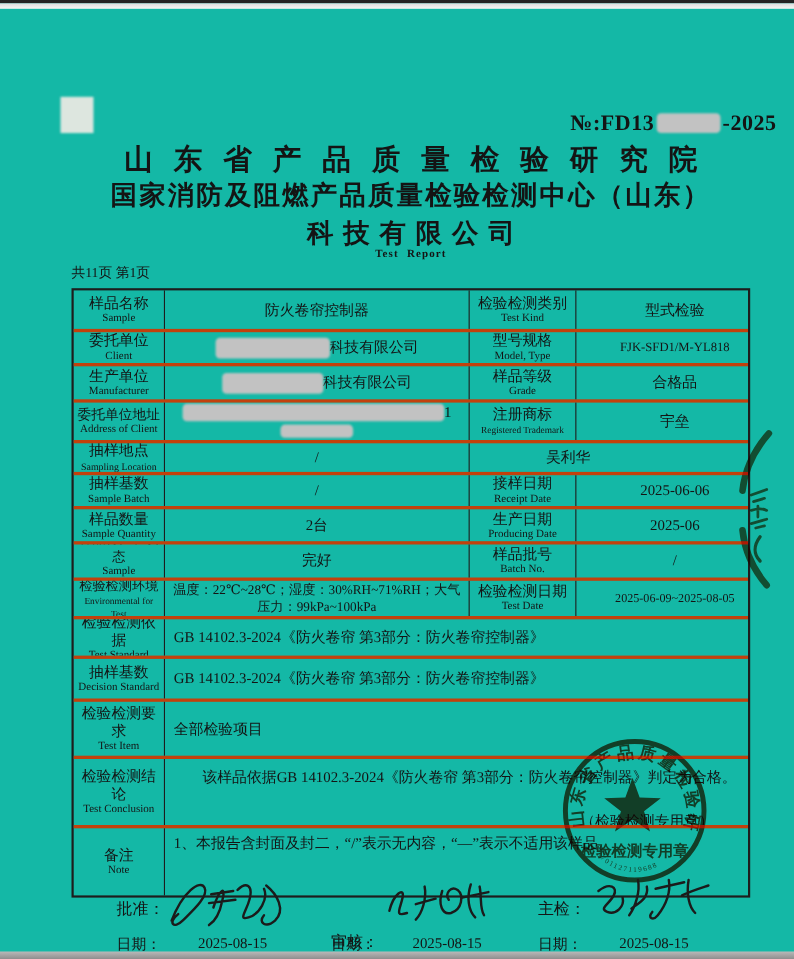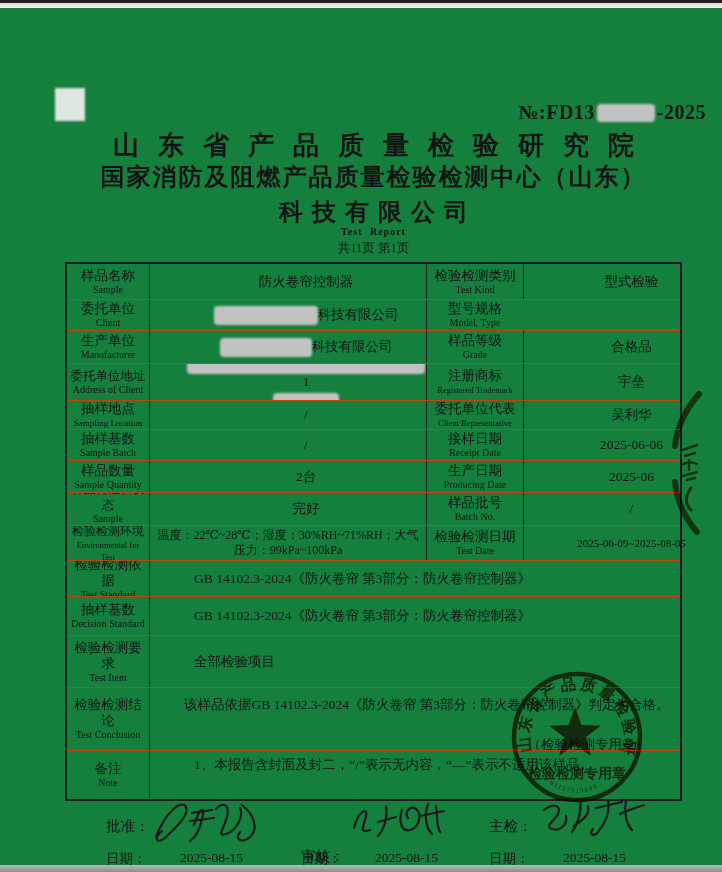--- a/index.html
+++ b/index.html
@@ -1,47 +1,47 @@
 <!DOCTYPE html>
 <html><head>
 <meta charset="utf-8">
 <style>
   html,body{margin:0;padding:0;background:#ffffff;}
-  .page{position:relative;width:722px;height:872px;background:#15803d;overflow:hidden;
+  .page{position:relative;width:722px;height:872px;background:#14b8a6;overflow:hidden;
         font-family:"Liberation Serif","DejaVu Serif",serif;color:#141414;}
   
   .scan-top{position:absolute;left:0;top:0;width:722px;height:3px;background:#232323;}
   .scan-top2{position:absolute;left:0;top:3px;width:722px;height:5px;background:linear-gradient(#dcdcdc,#f6f6f4);}
   .scan-bottom{position:absolute;left:0;top:865px;width:722px;height:7px;background:linear-gradient(#b9b9b9,#8d8d8d);}
   .scan-green{position:absolute;left:55px;top:88px;width:30px;height:33px;background:#dde6df;filter:blur(1px);}
   
   .report-no{position:absolute;top:101px;right:16px;font-size:20px;font-weight:bold;letter-spacing:.5px;white-space:nowrap;}
   .redact{display:inline-block;vertical-align:middle;background:#c2c2c2;border-radius:4px;filter:blur(1.2px);}
   .no-redact{width:58px;height:18px;margin:0 2px 3px 2px;}
   .hdr{position:absolute;left:65px;width:617px;text-align:center;font-weight:bold;white-space:nowrap;}
   .org{top:128px;font-size:26px;letter-spacing:19px;text-indent:19px;}
   .center-t{top:161px;font-size:24px;letter-spacing:2px;}
   .rpt{top:196px;font-size:24px;letter-spacing:9px;text-indent:9px;}
   .rpt-en{top:226px;font-size:10px;letter-spacing:1px;word-spacing:4px;}
-  .page-info{position:absolute;top:240px;left:65px;width:617px;text-align:center;font-size:12.5px;}
+  .page-info{position:absolute;top:240px;left:65px;width:617px;text-align:left;font-size:12.5px;}
   
   .tbl{position:absolute;left:65px;top:262px;width:617px;border:2px solid #1d1d1d;box-sizing:border-box;}
-  .tr{display:flex;width:100%;box-sizing:border-box;border-top:1px solid #c2410c;}
+  .tr{display:flex;width:100%;box-sizing:border-box;border-top:3px solid #c2410c;}
   .tr:first-child{border-top:none;}
   .td{box-sizing:border-box;border-left:1px solid #1d1d1d;display:flex;flex-direction:column;
       align-items:center;justify-content:center;text-align:center;padding:1px 3px;overflow:hidden;}
   .td:first-child{border-left:none;}
   .c1{width:82px;flex:none;}
   .c2{width:277px;flex:none;}
   .c3{width:97px;flex:none;}
   .c4{width:180px;flex:none;}
   .cspan{width:531px;flex:none;align-items:flex-start;text-align:left;padding-left:8px;}
   .cn{font-size:13.5px;line-height:16px;}
   .en{font-size:10px;line-height:12px;}
-  .val{font-size:13.5px;line-height:16px;margin-left:36px;}
+  .val{font-size:13.5px;line-height:16px;}
   .val-sm{font-size:11.5px;}
   .val-env{font-size:12px;line-height:15px;}
   .concl-cell{justify-content:flex-start;padding-top:8px;}
   .concl-main{font-size:13.5px;text-indent:26px;}
   .seal-note{align-self:flex-end;margin-top:22px;margin-right:28px;font-size:13.5px;}
   
   .stamp{position:absolute;left:504px;top:670px;mix-blend-mode:multiply;opacity:.92;}
   .edge-seal{position:absolute;left:653px;top:388px;mix-blend-mode:multiply;opacity:.85;}
   
   .f-label{position:absolute;font-size:14.5px;font-weight:500;font-family:Liberation Mono, monospace;}
@@ -91,20 +91,23 @@
           <div class="cn">委托单位</div>
           <div class="en">Client</div>
         </div>
       <div class="td c2">
           <div class="val"><span class="redact" style="width:104px;height:19px"></span><span>科技有限公司</span></div>
         </div>
       <div class="td c3">
           <div class="cn">型号规格</div>
           <div class="en">Model, Type</div>
         </div>
+      <div class="td c4">
+          <div class="val val-sm">FJK-SFD1/M-YL818</div>
+        </div>
     </div>
 
     <div class="tr" style="height:33px">
       <div class="td c1">
           <div class="cn">生产单位</div>
           <div class="en">Manufacturer</div>
         </div>
       <div class="td c2">
           <div class="val"><span class="redact" style="width:92px;height:19px"></span><span>科技有限公司</span></div>
         </div>
@@ -135,24 +138,20 @@
         </div>
     </div>
 
     <div class="tr" style="height:29px">
       <div class="td c1">
           <div class="cn">抽样地点</div>
           <div class="en" style="font-size:9px">Sampling Location</div>
         </div>
       <div class="td c2">
           <div class="val">/</div>
-        </div>
-      <div class="td c3">
-          <div class="cn">委托单位代表</div>
-          <div class="en" style="font-size:8.5px">Client Representative</div>
         </div>
       <div class="td c4">
           <div class="val">吴利华</div>
         </div>
     </div>
 
     <div class="tr" style="height:31px">
       <div class="td c1">
           <div class="cn">抽样基数</div>
           <div class="en">Sample Batch</div>
@@ -254,21 +253,21 @@
       <div class="td c1">
           <div class="cn">检验检测结论</div>
           <div class="en">Test Conclusion</div>
         </div>
       <div class="td cspan concl-cell">
         <div class="concl-main">该样品依据GB 14102.3-2024《防火卷帘 第3部分：防火卷帘控制器》判定为合格。</div>
         <div class="seal-note">（检验检测专用章）</div>
       </div>
     </div>
 
-    <div class="tr" style="height:49px">
+    <div class="tr" style="height:64px">
       <div class="td c1">
           <div class="cn">备注</div>
           <div class="en">Note</div>
         </div>
       <div class="td cspan" style="justify-content:flex-start;padding-top:6px">
           <div class="val">1、本报告含封面及封二，“/”表示无内容，“—”表示不适用该样品。</div>
         </div>
     </div>
 
   </div>

